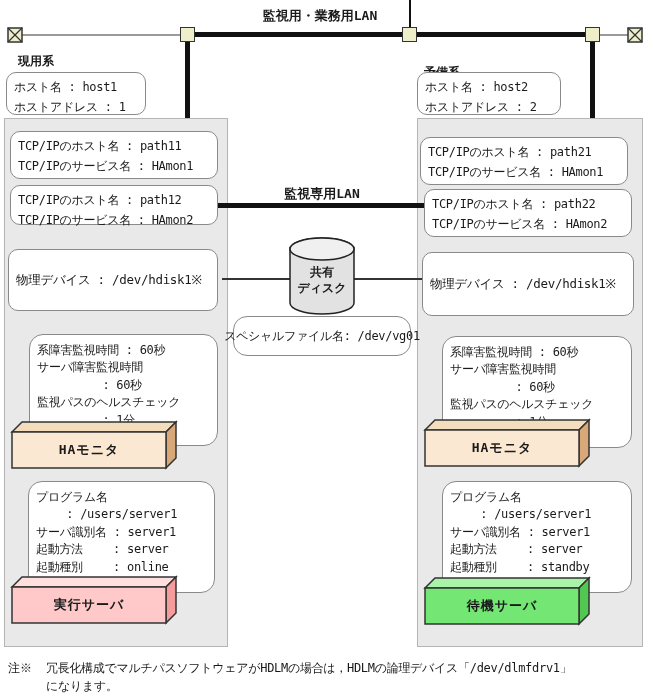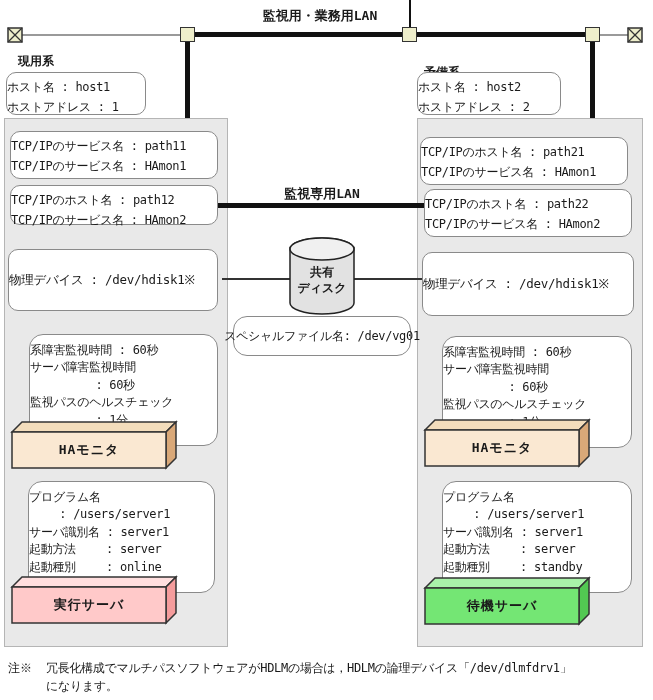--- a/index.html
+++ b/index.html
@@ -7,21 +7,21 @@
     position:relative;width:653px;height:700px;background:#fff;overflow:hidden;
     font-family:"DejaVu Sans Mono","Liberation Mono",monospace;
     color:#1a1a1a;
   }
   .abs{position:absolute;}
   .hline{position:absolute;background:#111;}
   .grayline{position:absolute;background:#9a9a9a;}
   .panel{position:absolute;background:#e9e9e9;border:1px solid #b5b5b5;}
   .rbox{
     position:absolute;background:#fff;border:1.5px solid #8a8a8a;border-radius:10px;
-    box-sizing:border-box;padding:4px 0;font-size:12px;line-height:1.7;
+    box-sizing:border-box;padding:4px 7px;font-size:12px;line-height:1.7;
   }
   .rbox.big-radius{border-radius:14px;}
   .rbox .box-line{display:block;white-space:pre;letter-spacing:-0.3px;}
   .rbox.center-v{display:flex;align-items:center;justify-content:flex-start;}
   .rbox.center-all{display:flex;flex-direction:row;align-items:center;justify-content:center;text-align:center;}
   .sys-title{position:absolute;font-size:12px;font-weight:bold;white-space:pre;}
   .lan-label{position:absolute;font-size:13px;font-weight:bold;text-align:center;white-space:pre;}
   .connector{position:absolute;width:15px;height:15px;background:#eeeecb;border:1.5px solid #333;box-sizing:border-box;}
   .box3d{position:absolute;width:168px;height:52px;}
   .box3d svg{position:absolute;left:0;top:0;}
@@ -96,21 +96,21 @@
     <span>共有</span>
     <span>ディスク</span>
   </div>
 
   <div class="rbox big-radius center-all" style="left:233px;top:316px;width:178px;height:40px;line-height:1.4;">
     <span class="box-line">スペシャルファイル名</span>
     <span class="box-line">: /dev/vg01</span>
   </div>
 
   <div class="rbox" style="left:10px;top:131px;width:208px;height:48px;">
-    <span class="box-line">TCP/IPのサービス名 : path11</span>
+    <span class="box-line">TCP/IPのホスト名 : path11</span>
     <span class="box-line">TCP/IPのサービス名 : HAmon1</span>
   </div>
   <div class="rbox" style="left:10px;top:185px;width:208px;height:40px;">
     <span class="box-line">TCP/IPのホスト名 : path12</span>
     <span class="box-line">TCP/IPのサービス名 : HAmon2</span>
   </div>
   <div class="rbox center-v" style="left:8px;top:249px;width:210px;height:62px;font-size:12.5px;">
     <span class="box-line">物理デバイス : /dev/hdisk1※</span>
   </div>
   <div class="rbox big-radius small-lines" style="left:29px;top:334px;width:189px;height:112px;">

